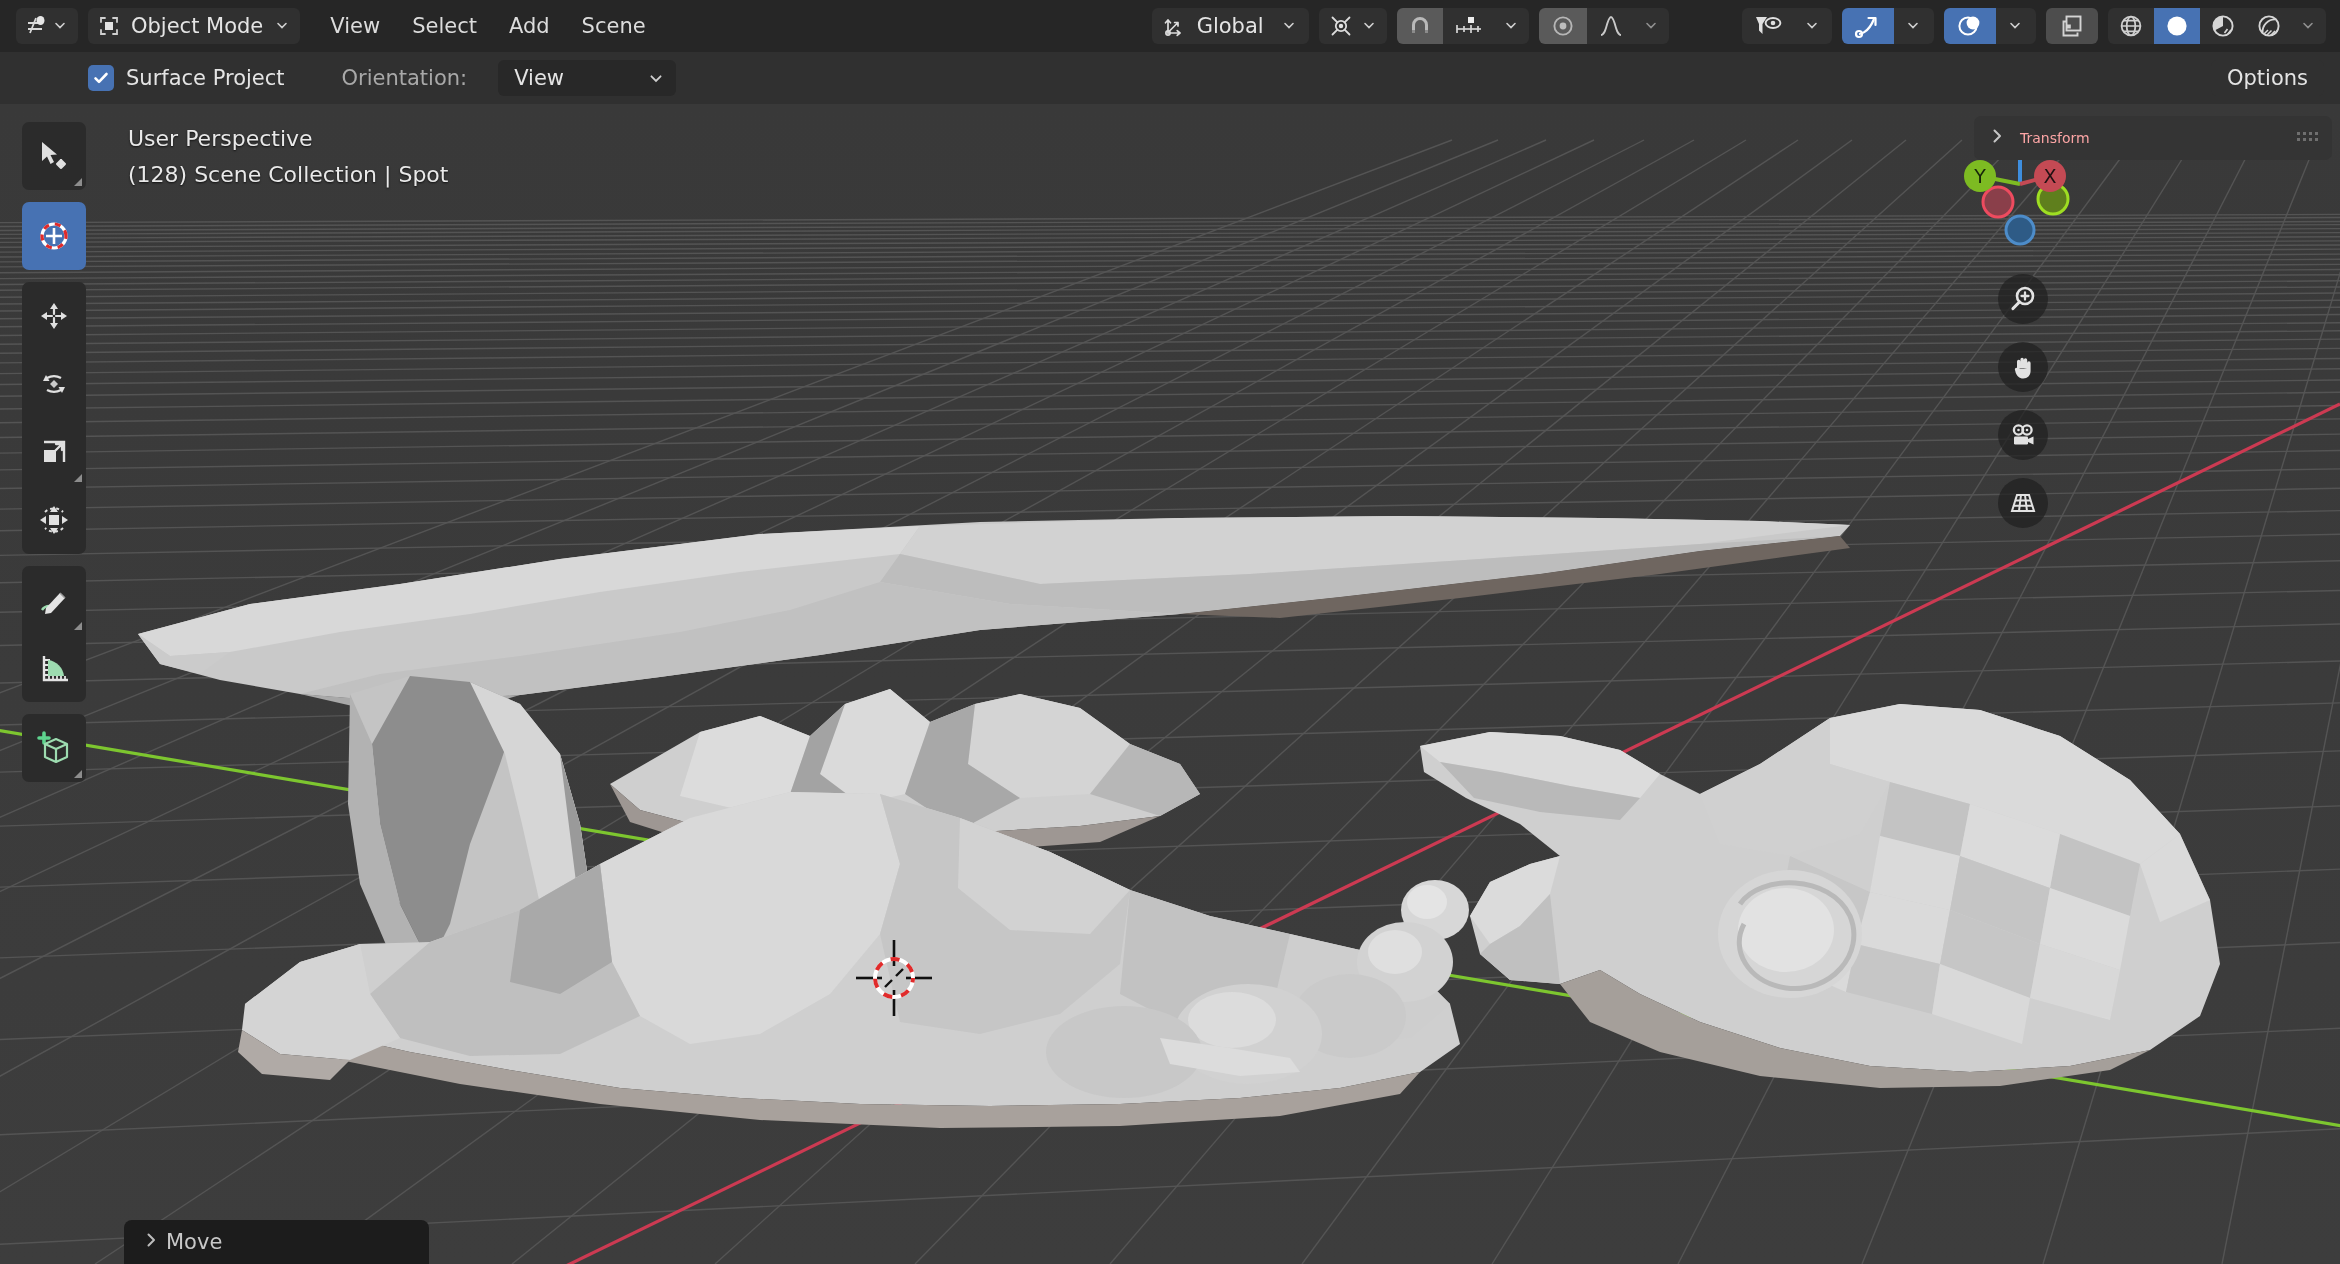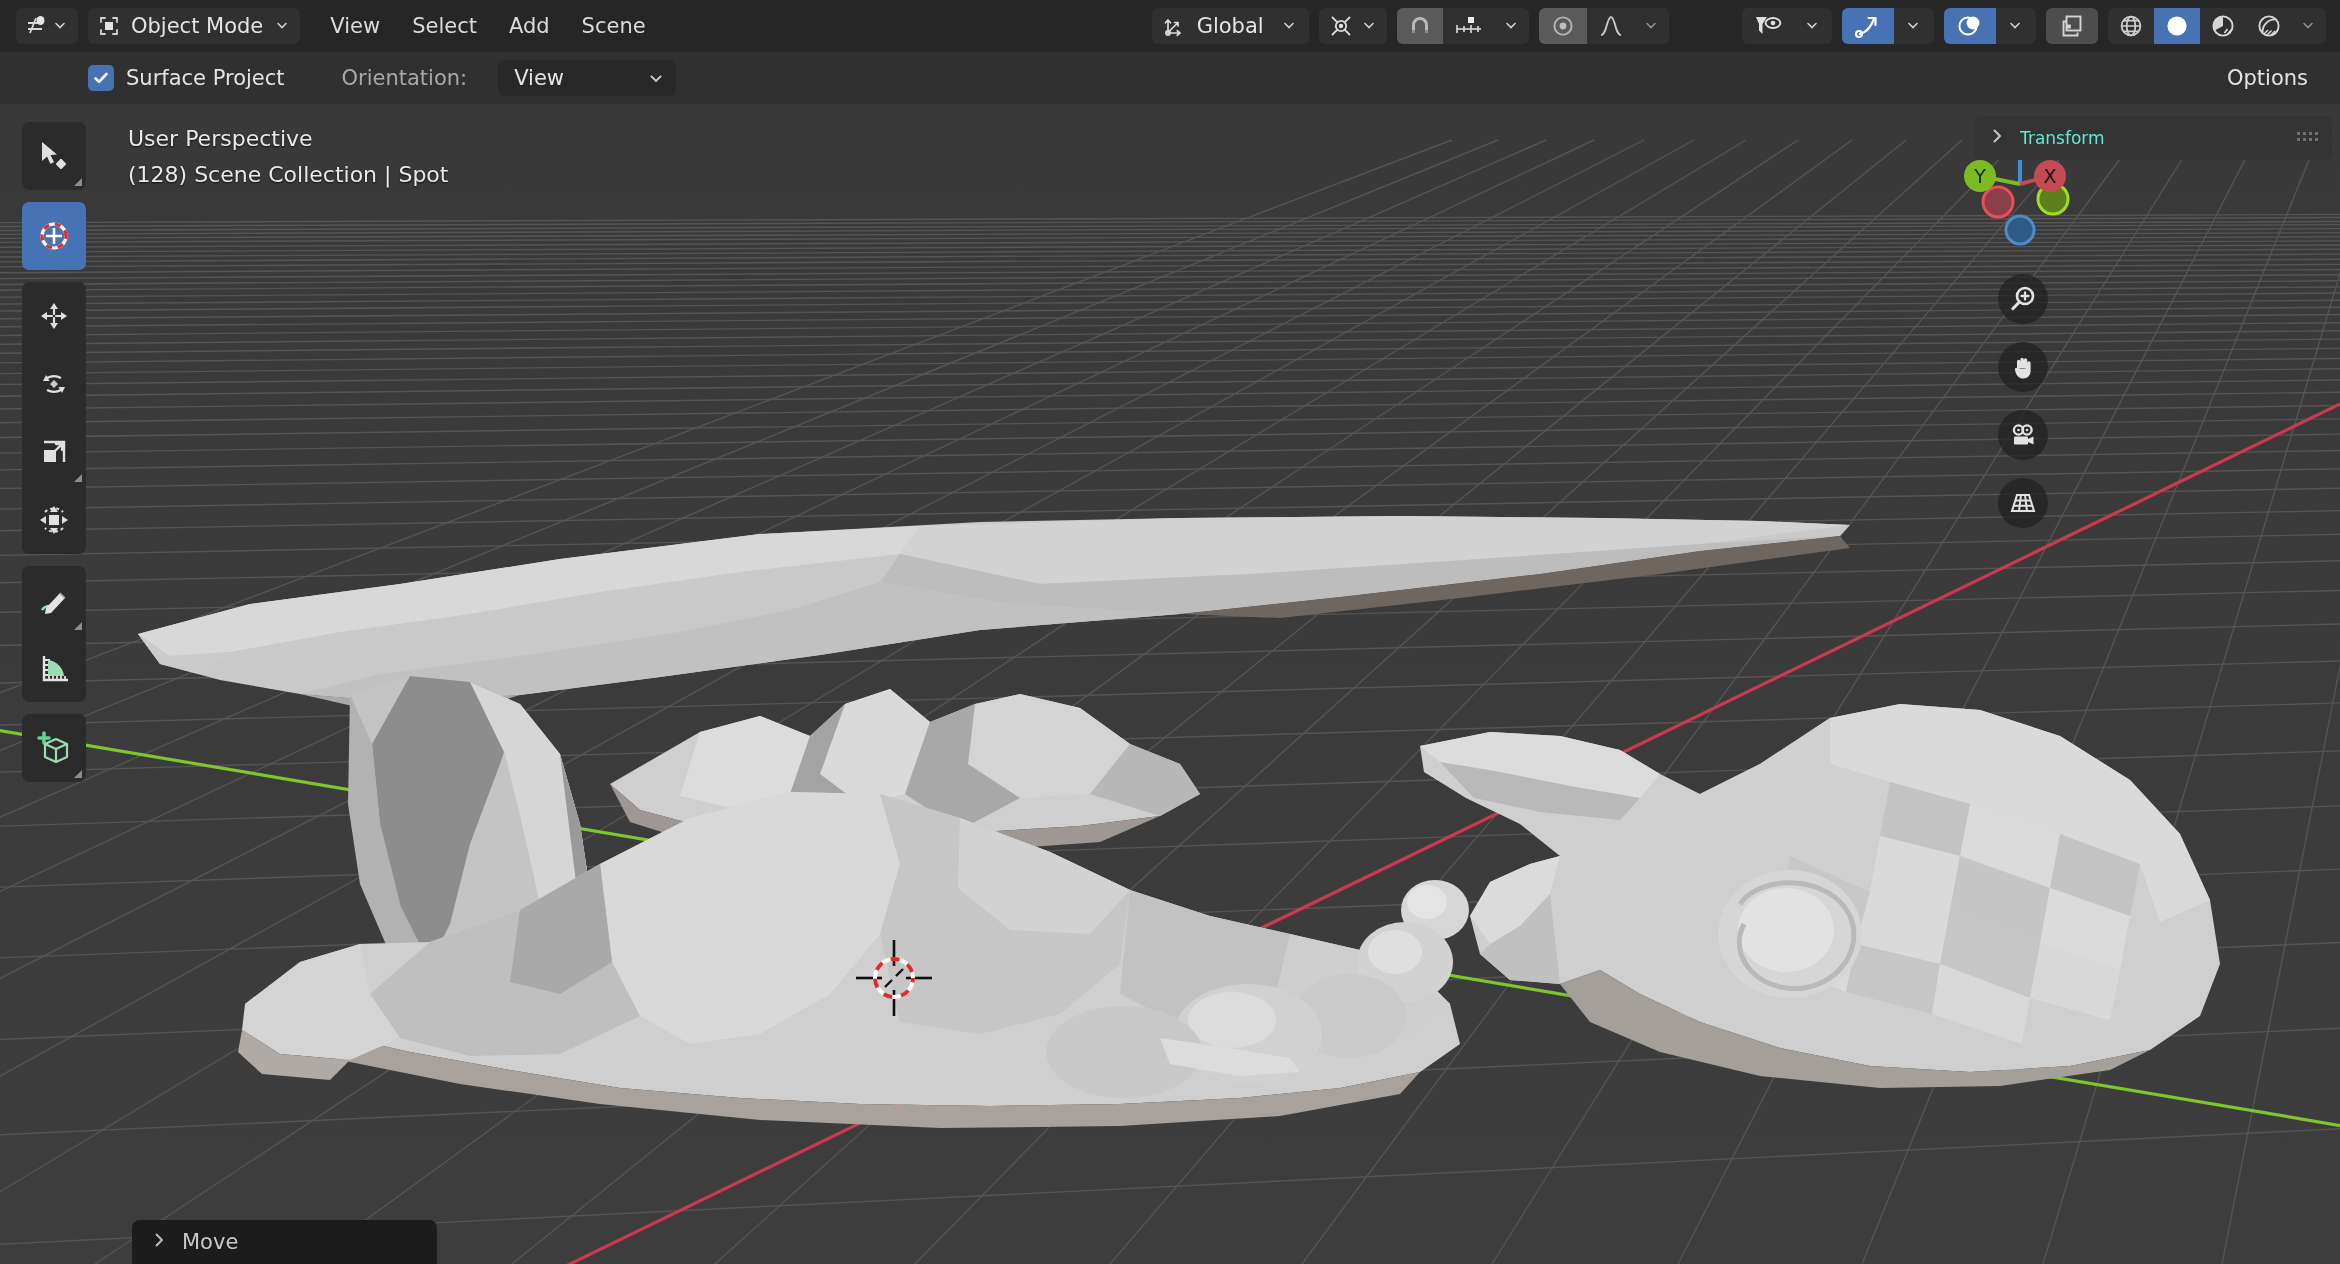--- a/index.html
+++ b/index.html
@@ -110,30 +110,30 @@
   
   .sidepanel {
     position: absolute; right: 0; top: 0; width: 380px; height: 1160px;
   }
   .panel-hdr {
     position:absolute; left: 14px; top: 12px; right: 8px; height: 44px;
     background: #343434; border-radius: 7px;
     display:flex; align-items:center; padding: 0 14px;
     gap: 14px;
   }
-  .panel-title { color:#5eead4; font-size: 17px; }
+  .panel-title { color:#fca5a5; font-size: 14px; }
   .griphandle { margin-left:auto; display:flex; gap:3px; }
   .griphandle i { display:block; width:3px; height:12px;
     background: repeating-linear-gradient(to bottom,#6f6f6f 0 3px,transparent 3px 6px); }
 
   
   .oppanel {
-    position: absolute; left: 132px; bottom: 0; width: 305px; height: 44px;
+    position: absolute; left: 124px; bottom: 0; width: 305px; height: 44px;
     background: #1c1c1c; border-top-left-radius:8px; border-top-right-radius:8px;
-    display:flex; align-items:center; padding: 0 18px; gap: 14px;
+    display:flex; align-items:center; padding: 0 18px; gap: 6px;
   }
   .oppanel .t { color:#c8c8c8; font-size:21px; }
 
   .ic { display:block; }
 </style>
 </head>
 <body>
 
 <div id="app">
 

